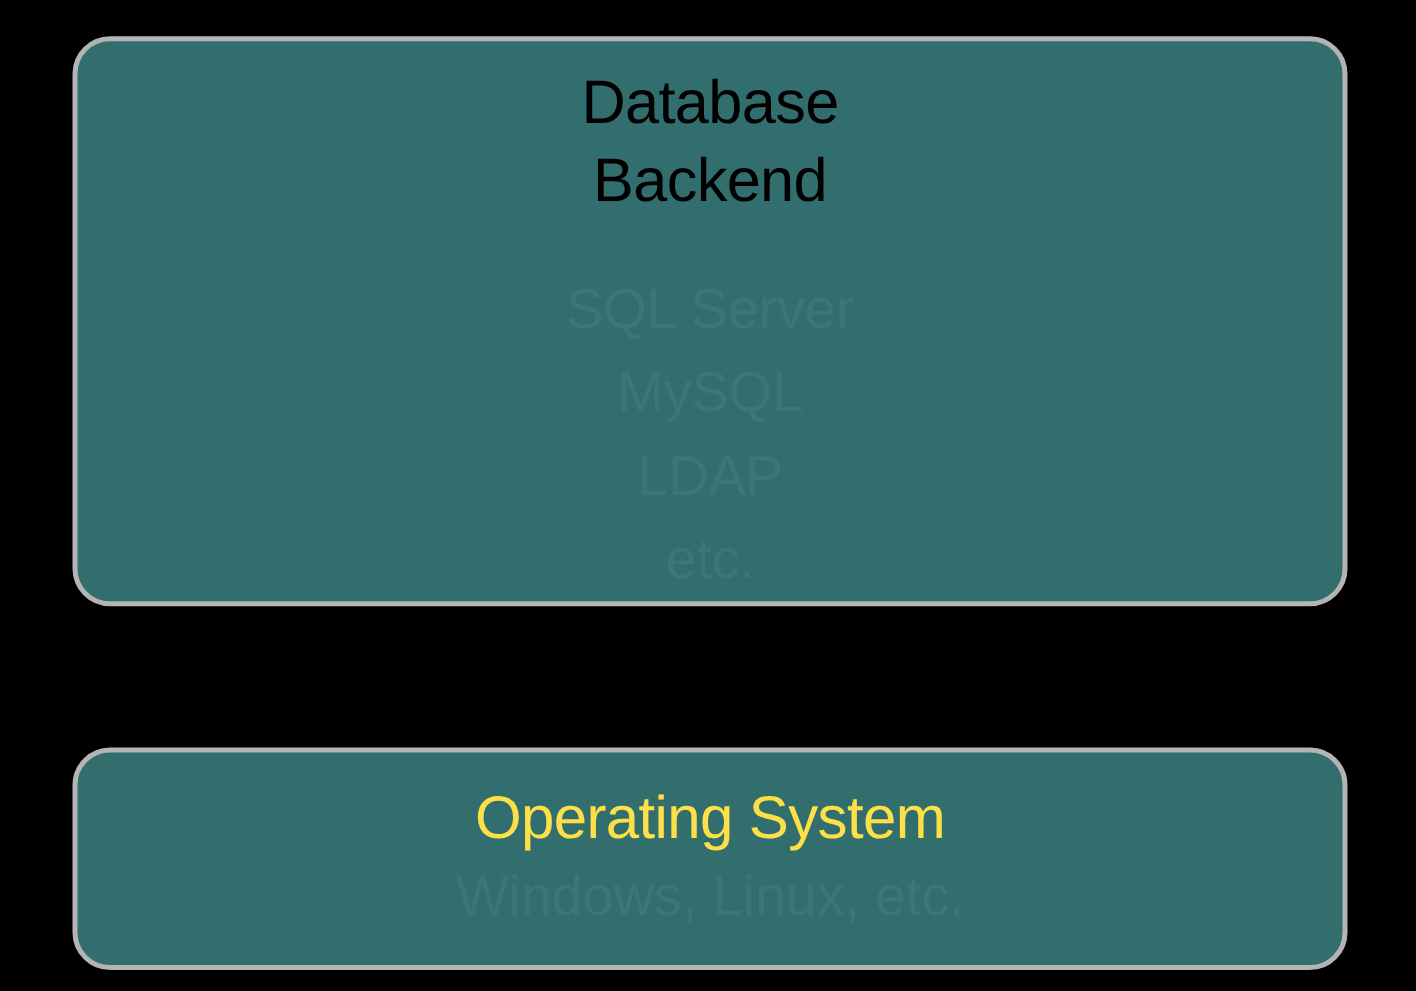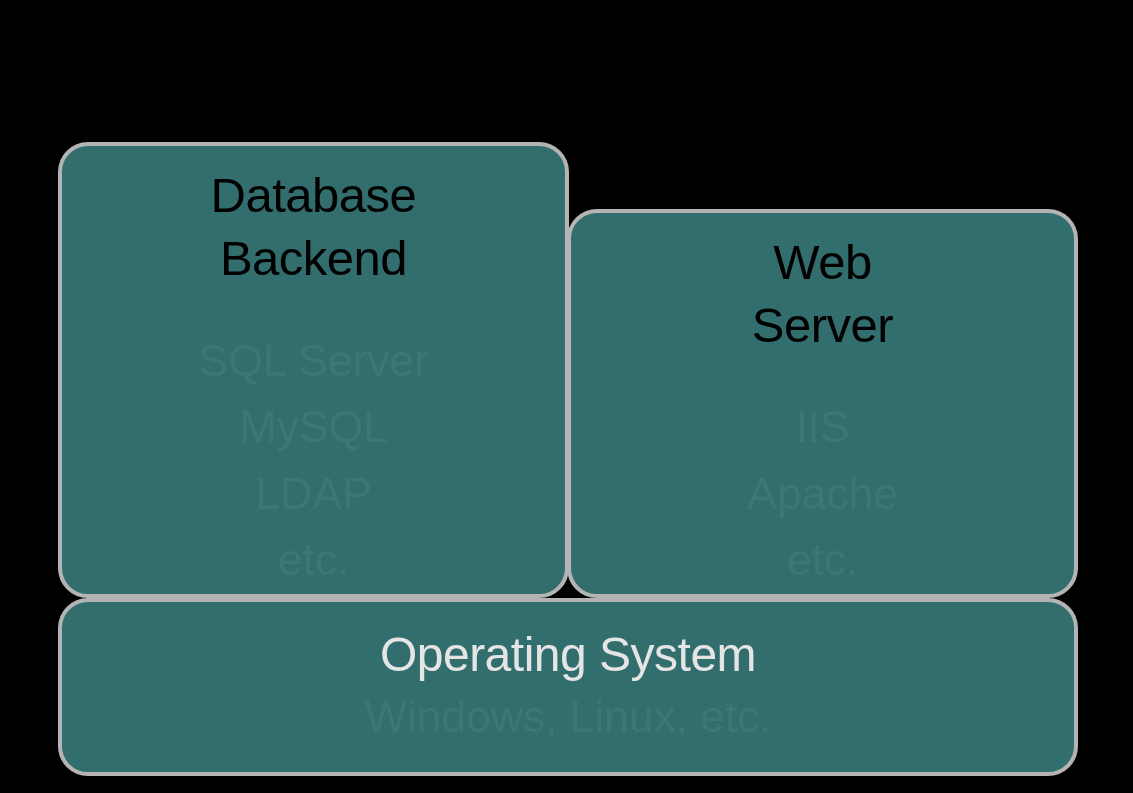--- a/index.html
+++ b/index.html
@@ -25,21 +25,21 @@
 
   
   .pillar-row {
     position: absolute;
     left: 58px;
     top: 29px;
     width: 1020px;
     height: 569px;
     display: flex;
     flex-direction: row;
-    align-items: flex-end;
+    align-items: flex-start;
   }
 
   .pillar {
     position: relative;
     flex: 1 1 0;
     background: #336E6E;
     border: 4px solid #B4B4B4;
     border-radius: 30px;
     box-sizing: border-box;
     display: flex;
@@ -84,21 +84,21 @@
     box-sizing: border-box;
     display: flex;
     flex-direction: column;
     align-items: center;
     justify-content: flex-start;
     padding-top: 24px;
     overflow: hidden;
   }
 
   .os-title {
-    color: #e5e5e5;
+    color: #fde047;
     font-size: 48px;
     line-height: 1.2;
     font-weight: 400;
     text-align: center;
     letter-spacing: -0.5px;
   }
 
   .os-examples {
     margin-top: 6px;
     color: #3E7575;
@@ -119,27 +119,20 @@
     <div class="pillar">
       <div class="pillar-title">Database
 Backend</div>
       <div class="pillar-examples">SQL Server
 MySQL
 LDAP
 etc.</div>
     </div>
 
 
-    <div class="pillar">
-      <div class="pillar-title">Web
-Server</div>
-      <div class="pillar-examples">IIS
-Apache
-etc.</div>
-    </div>
 
   </div>
 
   <div class="os-bar">
     <div class="os-title">Operating System</div>
     <div class="os-examples">Windows, Linux, etc.</div>
   </div>
 
 </div>
 

